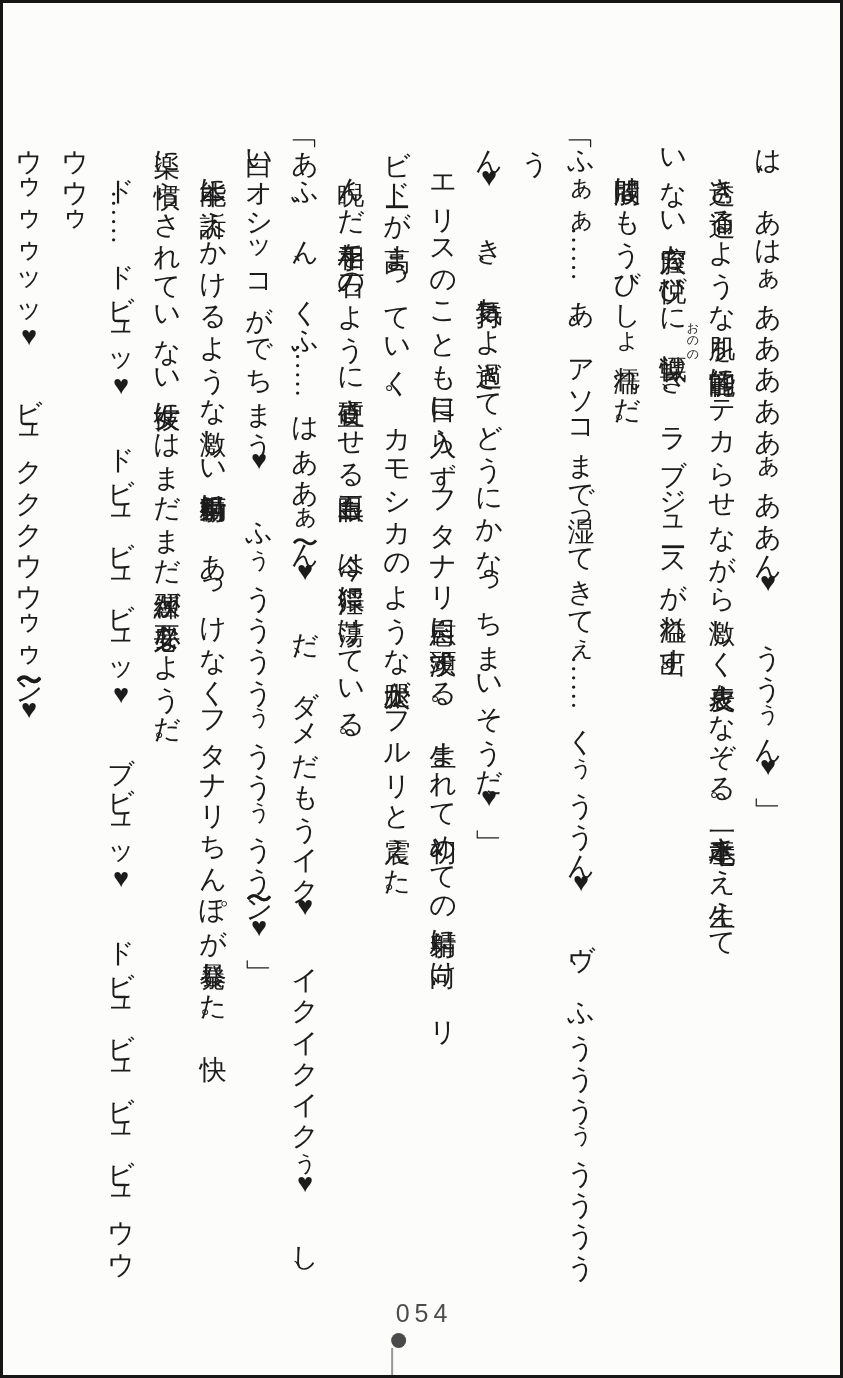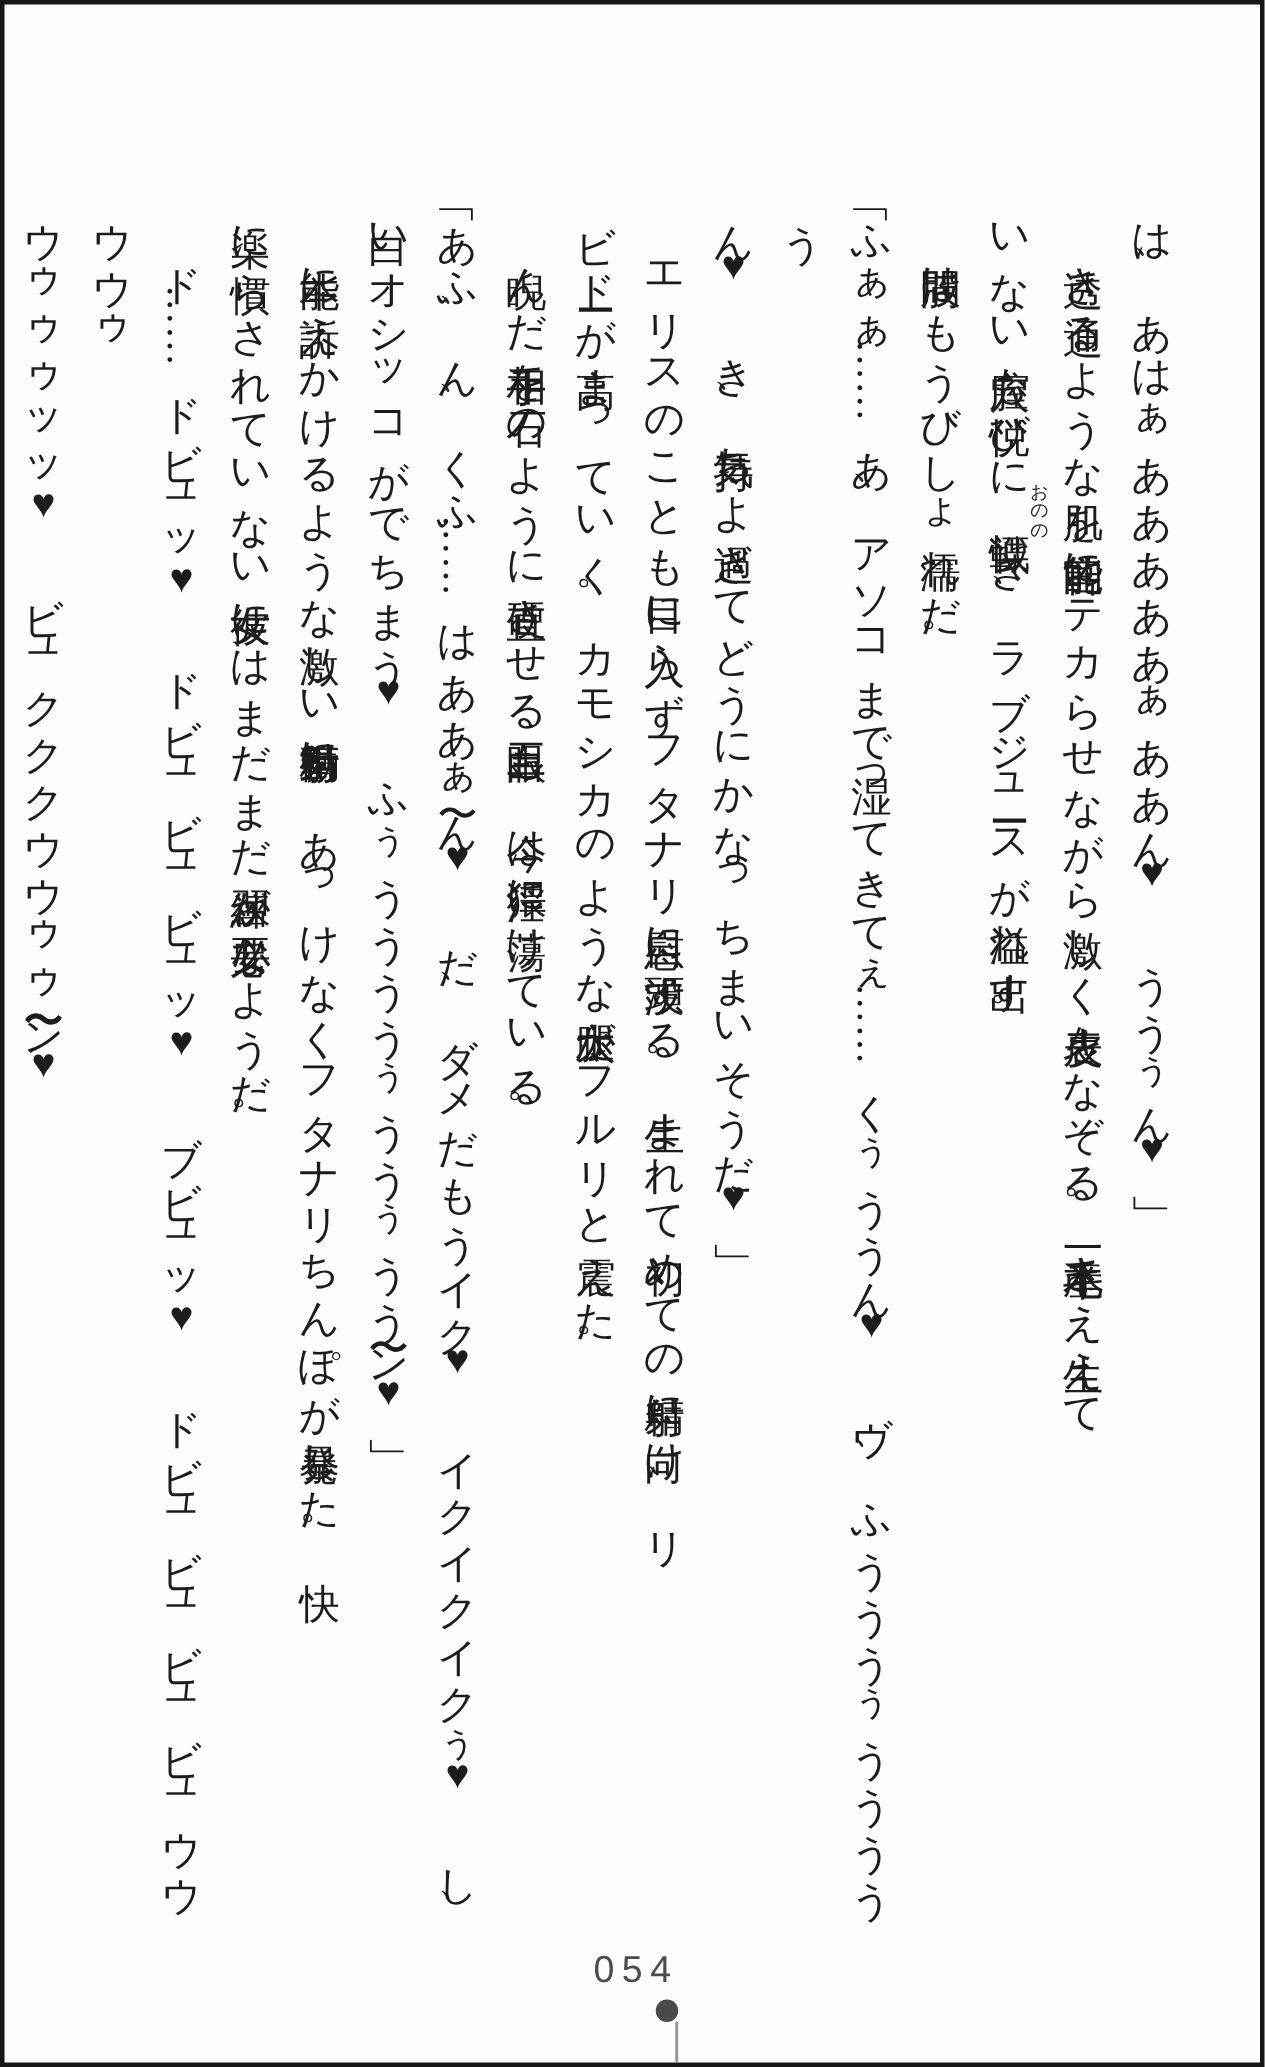--- a/index.html
+++ b/index.html
@@ -38,21 +38,21 @@
     letter-spacing:0;
     color:#1c1c1c;
   }
   .pagefoot {
     position:absolute;
     left:50%;
     transform:translateX(-50%);
     bottom:0;
     display:flex;
     flex-direction:column;
-    align-items:flex-end;
+    align-items:flex-start;
   }
   .pnum {
     font-family:"Liberation Sans","DejaVu Sans",sans-serif;
     font-size:25px;
     font-weight:400;
     letter-spacing:5px;
     padding-left:5px; 
     color:#4c4c4c;
     margin-bottom:5px;
   }

